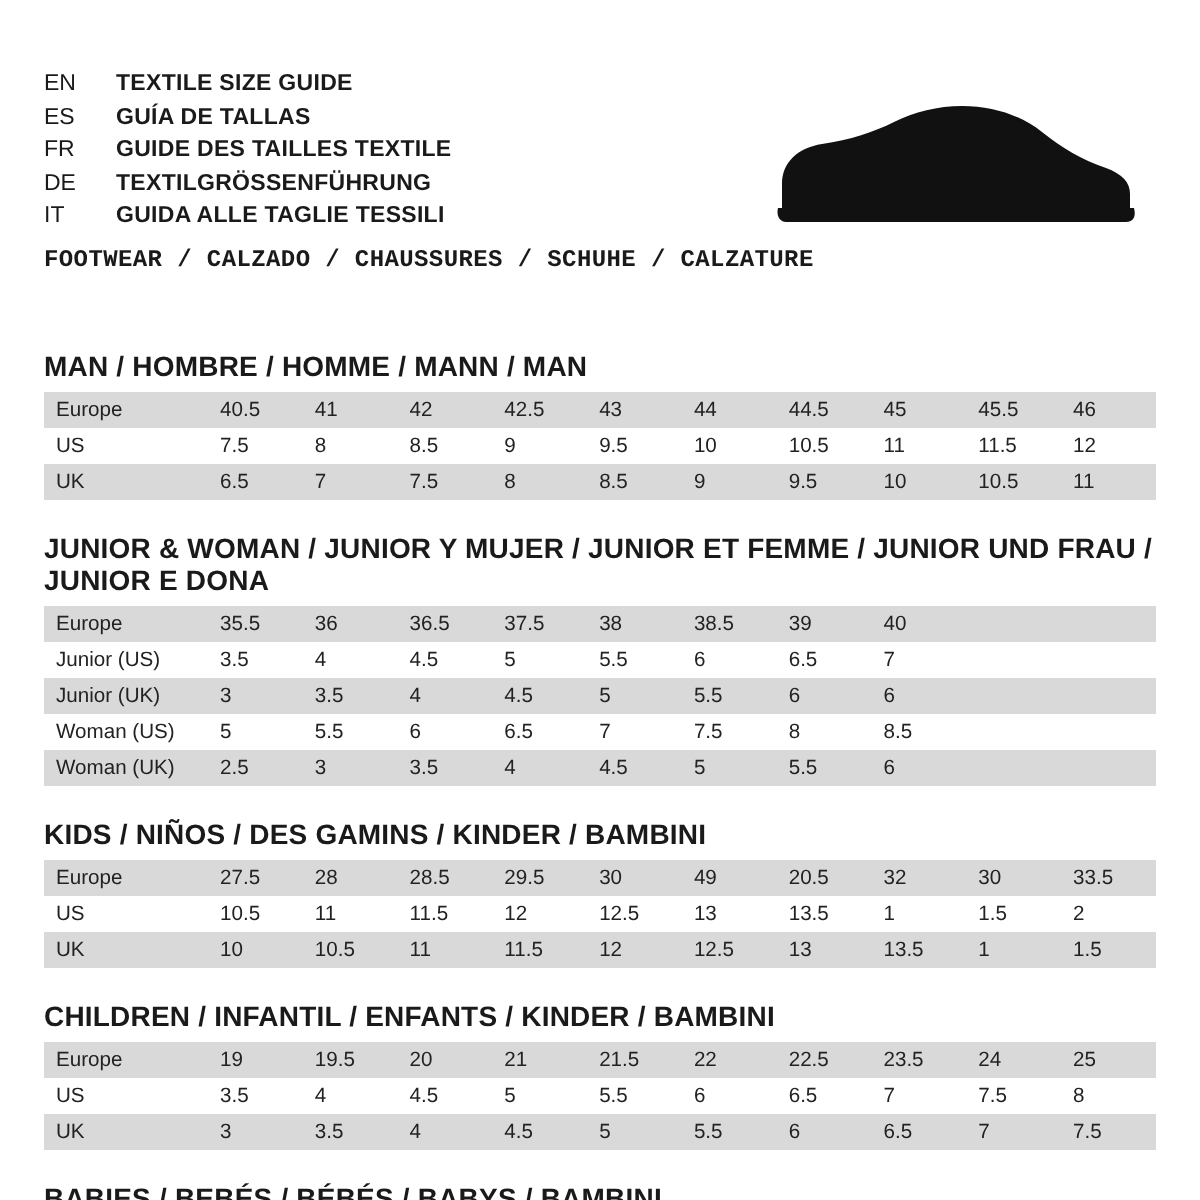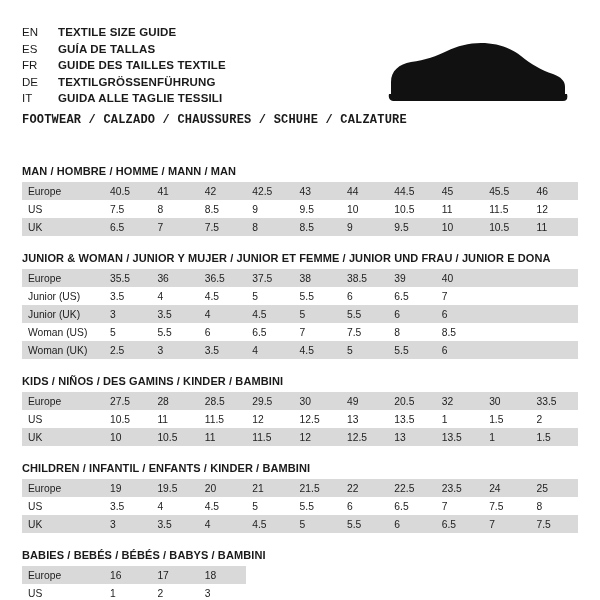--- a/index.html
+++ b/index.html
@@ -12,21 +12,21 @@
     height: 600px;
     font-family: "Liberation Sans", sans-serif;
     color: #1a1a1a;
     overflow: hidden;
   }
   .page {
     position: relative;
     width: 600px;
     height: 560px;
     box-sizing: border-box;
-    padding: 24px 22px 0 22px;
+    padding: 34px 22px 0 22px;
   }
 
   
   .header {
     display: flex;
     align-items: flex-start;
     justify-content: space-between;
   }
   .lang-table {
     border-collapse: collapse;
@@ -62,21 +62,21 @@
     letter-spacing: 0.2px;
     font-family: Liberation Mono, monospace;
   }
 
   
   .section {
     margin-top: 16px;
   }
   .section.first { margin-top: 38px; }
   .section-title {
-    font-size: 11px;
+    font-size: 14px;
     font-weight: bold;
     letter-spacing: 0.1px;
     padding-bottom: 5px;
   }
   table.size {
     border-collapse: collapse;
     width: 100%;
     table-layout: fixed;
   }
   table.size td {

